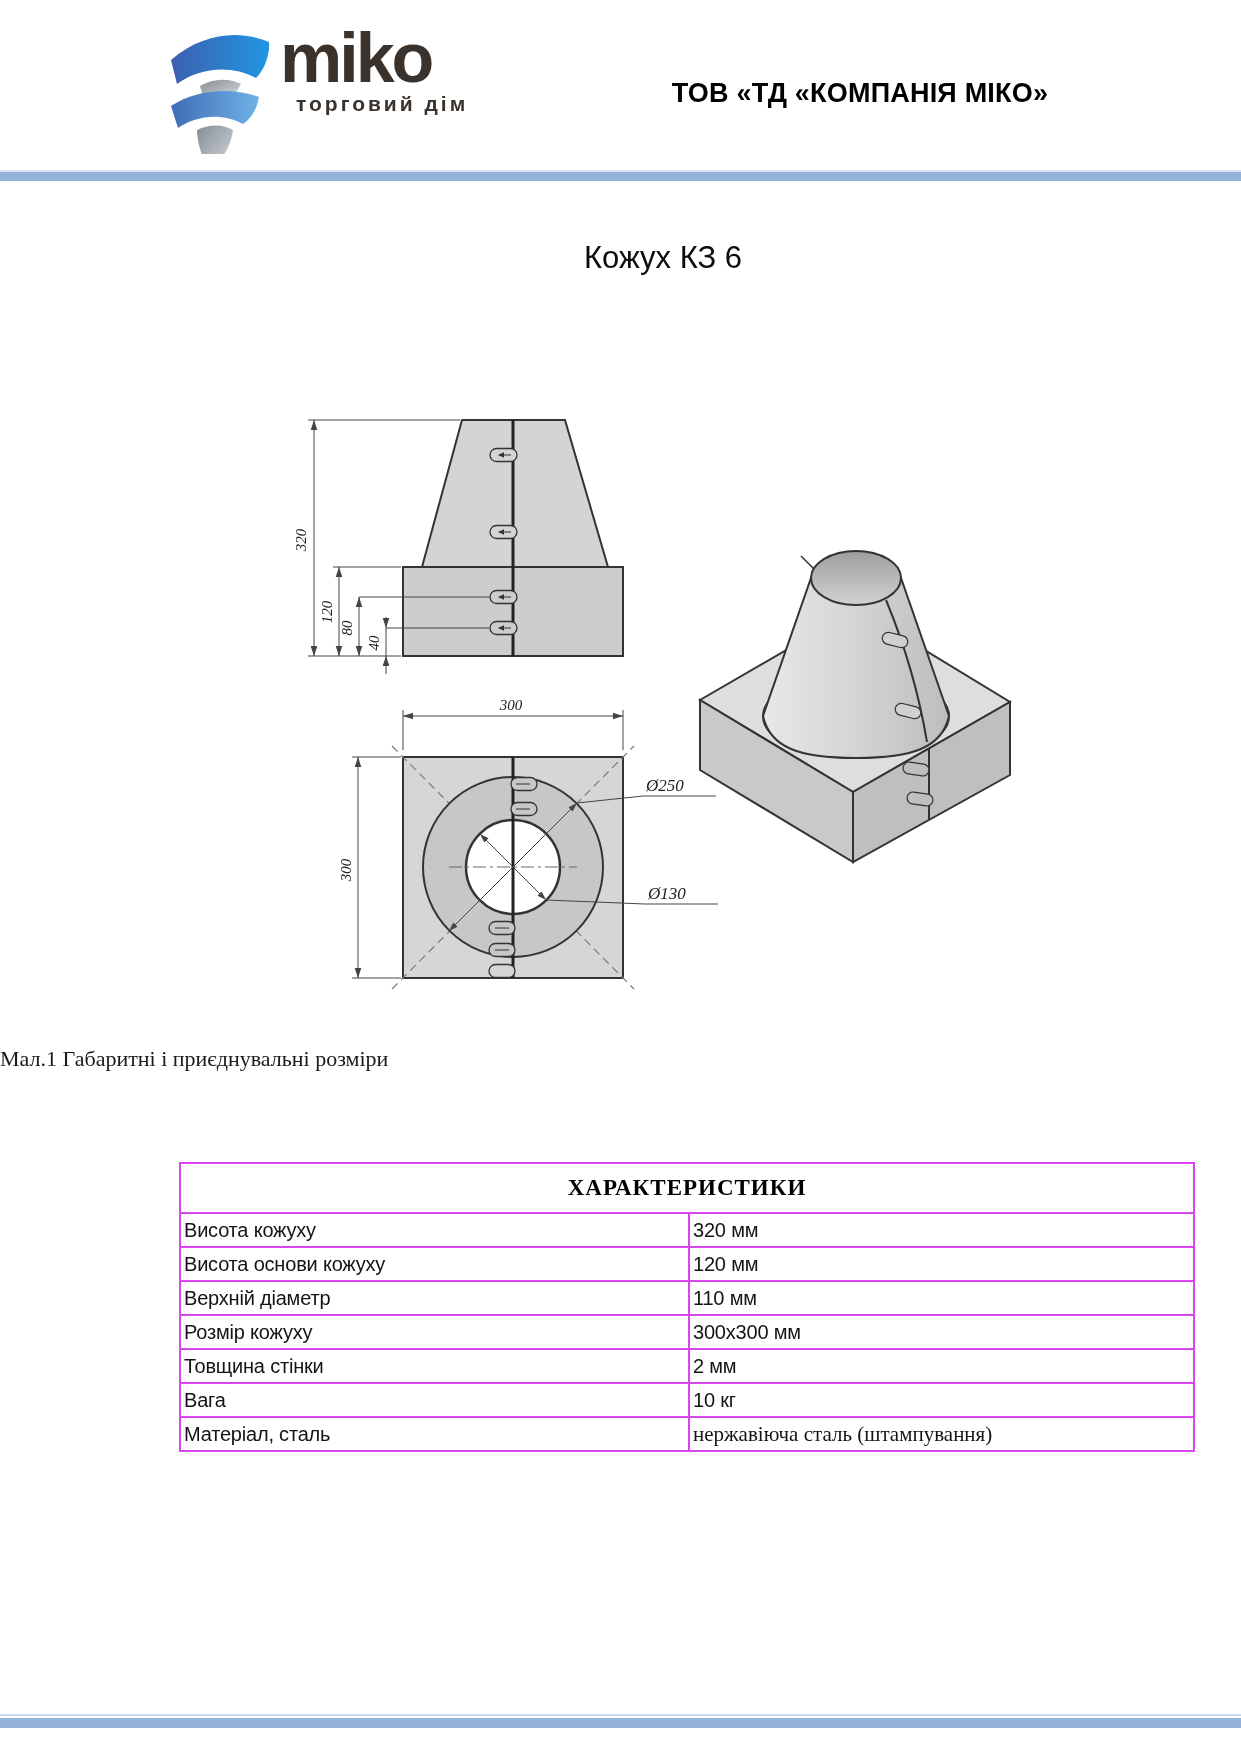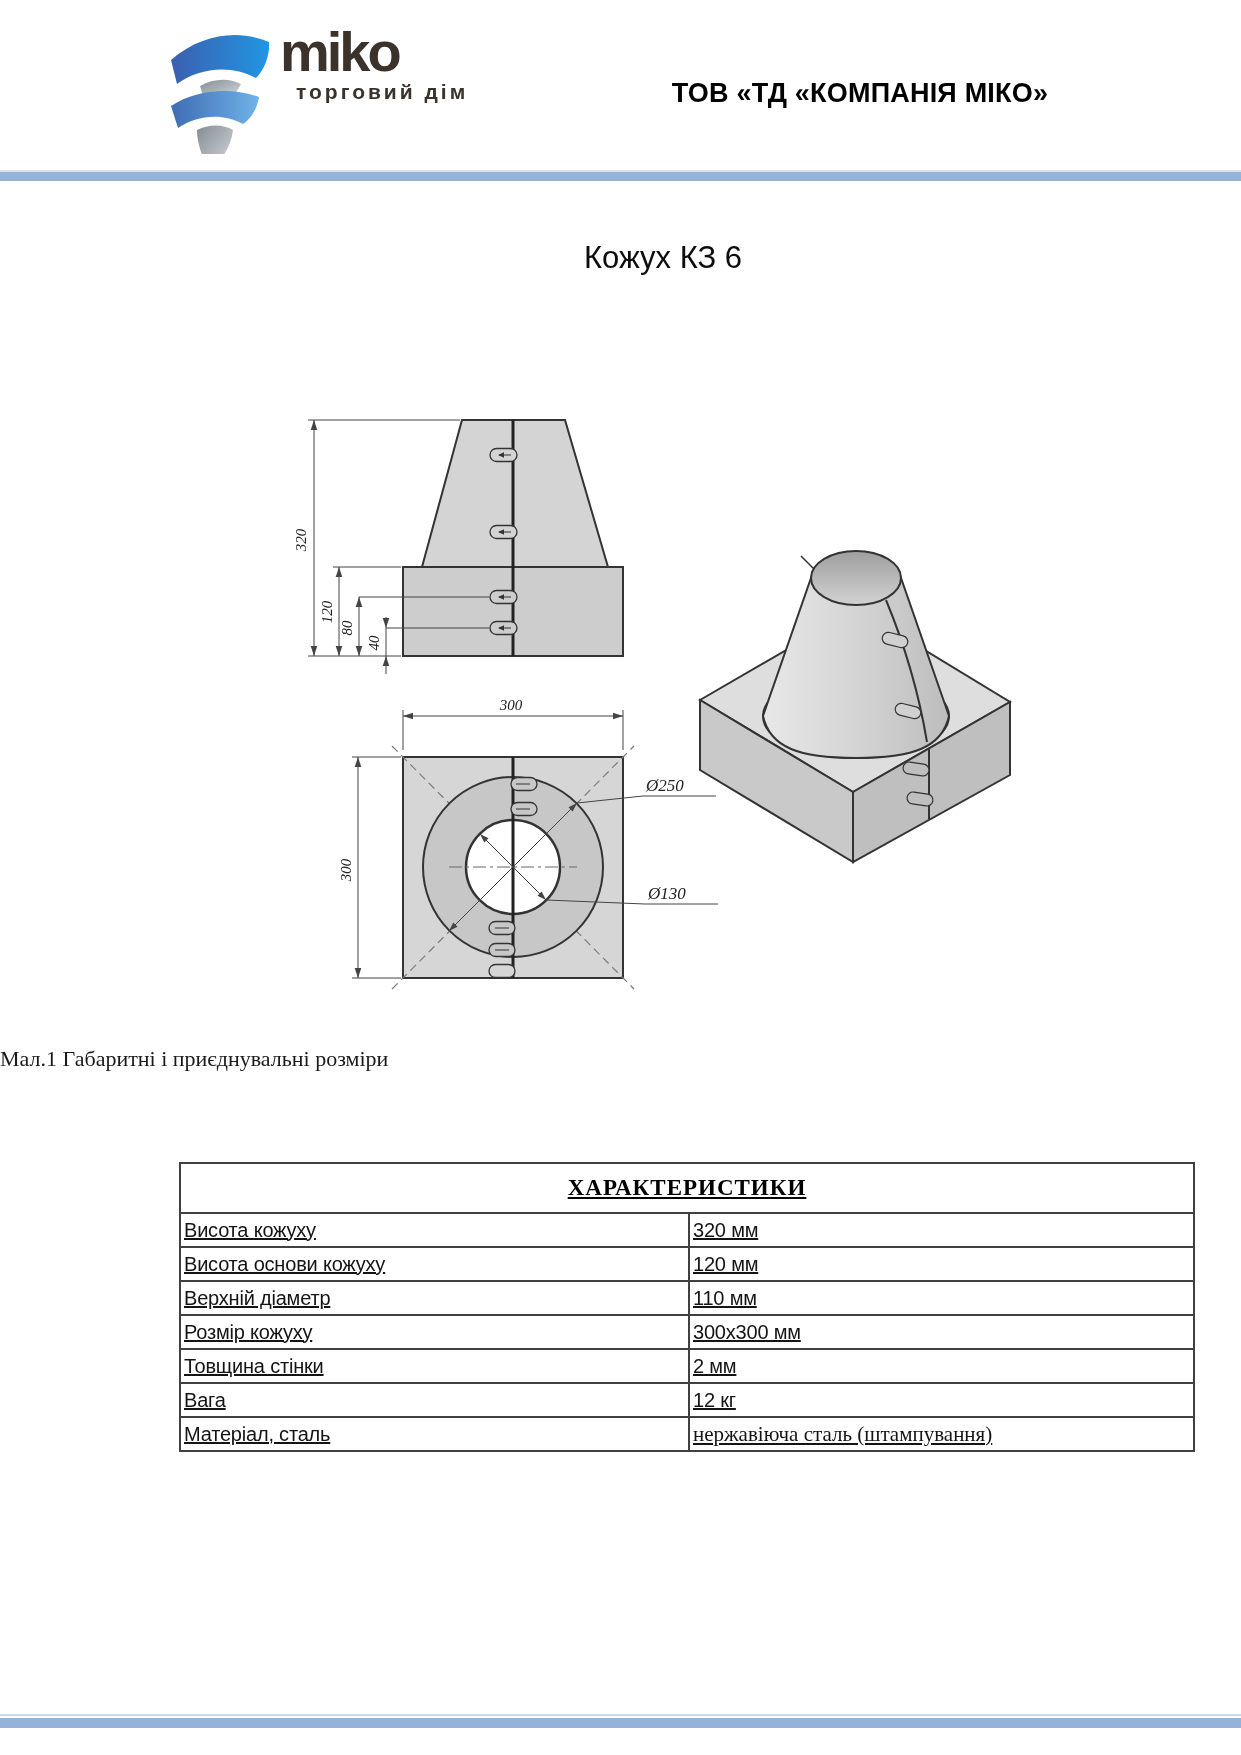--- a/index.html
+++ b/index.html
@@ -3,42 +3,42 @@
 <meta charset="utf-8">
 <style>
   html,body{margin:0;padding:0;background:#fff;}
   .page{position:relative;width:1241px;height:1755px;background:#ffffff;overflow:hidden;
         font-family:"Liberation Sans",sans-serif;color:#111;}
 
   
   .logo{position:absolute;left:168px;top:26px;display:flex;align-items:flex-start;gap:8px;}
   .logo-icon{width:104px;height:128px;}
   .logo-text{display:flex;flex-direction:column;}
-  .brand{font-size:56px;font-weight:bold;color:#3a322b;line-height:0.92;letter-spacing:-3px;}
+  .brand{font-size:70px;font-weight:bold;color:#3a322b;line-height:0.92;letter-spacing:-3px;}
   .tagline{font-size:21px;font-weight:bold;color:#3a322b;letter-spacing:3px;margin-top:2px;margin-left:16px;}
   .company{position:absolute;left:570px;top:78px;width:580px;text-align:center;
            font-size:27px;font-weight:bold;color:#000000;letter-spacing:0.2px;}
 
   .bar{position:absolute;left:0;width:100%;background:#95b3d8;}
   .top-bar{top:170px;height:9px;border-top:2px solid #d6e0f0;}
   .footer-line{position:absolute;left:0;top:1714px;width:100%;height:2px;background:#ccd9eb;}
   .bottom-bar{top:1718px;height:10px;}
 
   .doc-title{position:absolute;left:0;top:240px;width:100%;margin:0;text-align:center;
              text-indent:85px;font-size:31px;font-weight:normal;color:#0d0d0d;}
 
   
   .drawing{position:absolute;left:280px;top:340px;}
   .fig-caption{position:absolute;left:0;top:1046px;width:100%;text-align:left;
                font-family:"Liberation Serif",serif;font-size:22px;color:#1a1a1a;}
 
   
   .spec-table{position:absolute;left:179px;top:1162px;border-collapse:collapse;
               width:1016px;table-layout:fixed;}
-  .spec-table th,.spec-table td{border:2px solid #404040;vertical-align:middle;text-decoration:underline;}
+  .spec-table th,.spec-table td{border:2px solid #d946ef;vertical-align:middle;}
   .spec-table th{height:46px;font-family:"Liberation Serif",serif;font-size:23px;
                  font-weight:bold;letter-spacing:1px;text-align:center;color:#000;}
   .spec-table td{height:30px;font-size:20px;padding-left:3px;color:#141414;letter-spacing:-0.2px;}
   .col-label{width:509px;}
   td.serif{font-family:"Liberation Serif",serif;font-size:21px;letter-spacing:0;}
 
   
   .outline{stroke:#333;stroke-width:2;}
   .thin{stroke:#444;stroke-width:1;}
   .dimtext{font-family:"Liberation Serif",serif;font-style:italic;font-size:15px;fill:#222;}
@@ -250,21 +250,21 @@
         <tr>
           <td>Розмір кожуху</td>
           <td>300х300 мм</td>
         </tr>
         <tr>
           <td>Товщина стінки</td>
           <td>2 мм</td>
         </tr>
         <tr>
           <td>Вага</td>
-          <td>12 кг</td>
+          <td>10 кг</td>
         </tr>
         <tr>
           <td>Матеріал, сталь</td>
           <td class="serif">нержавіюча сталь (штампування)</td>
         </tr>
       </tbody>
   </table>
 
   <div class="footer-line"></div>
   <div class="bar bottom-bar"></div>

